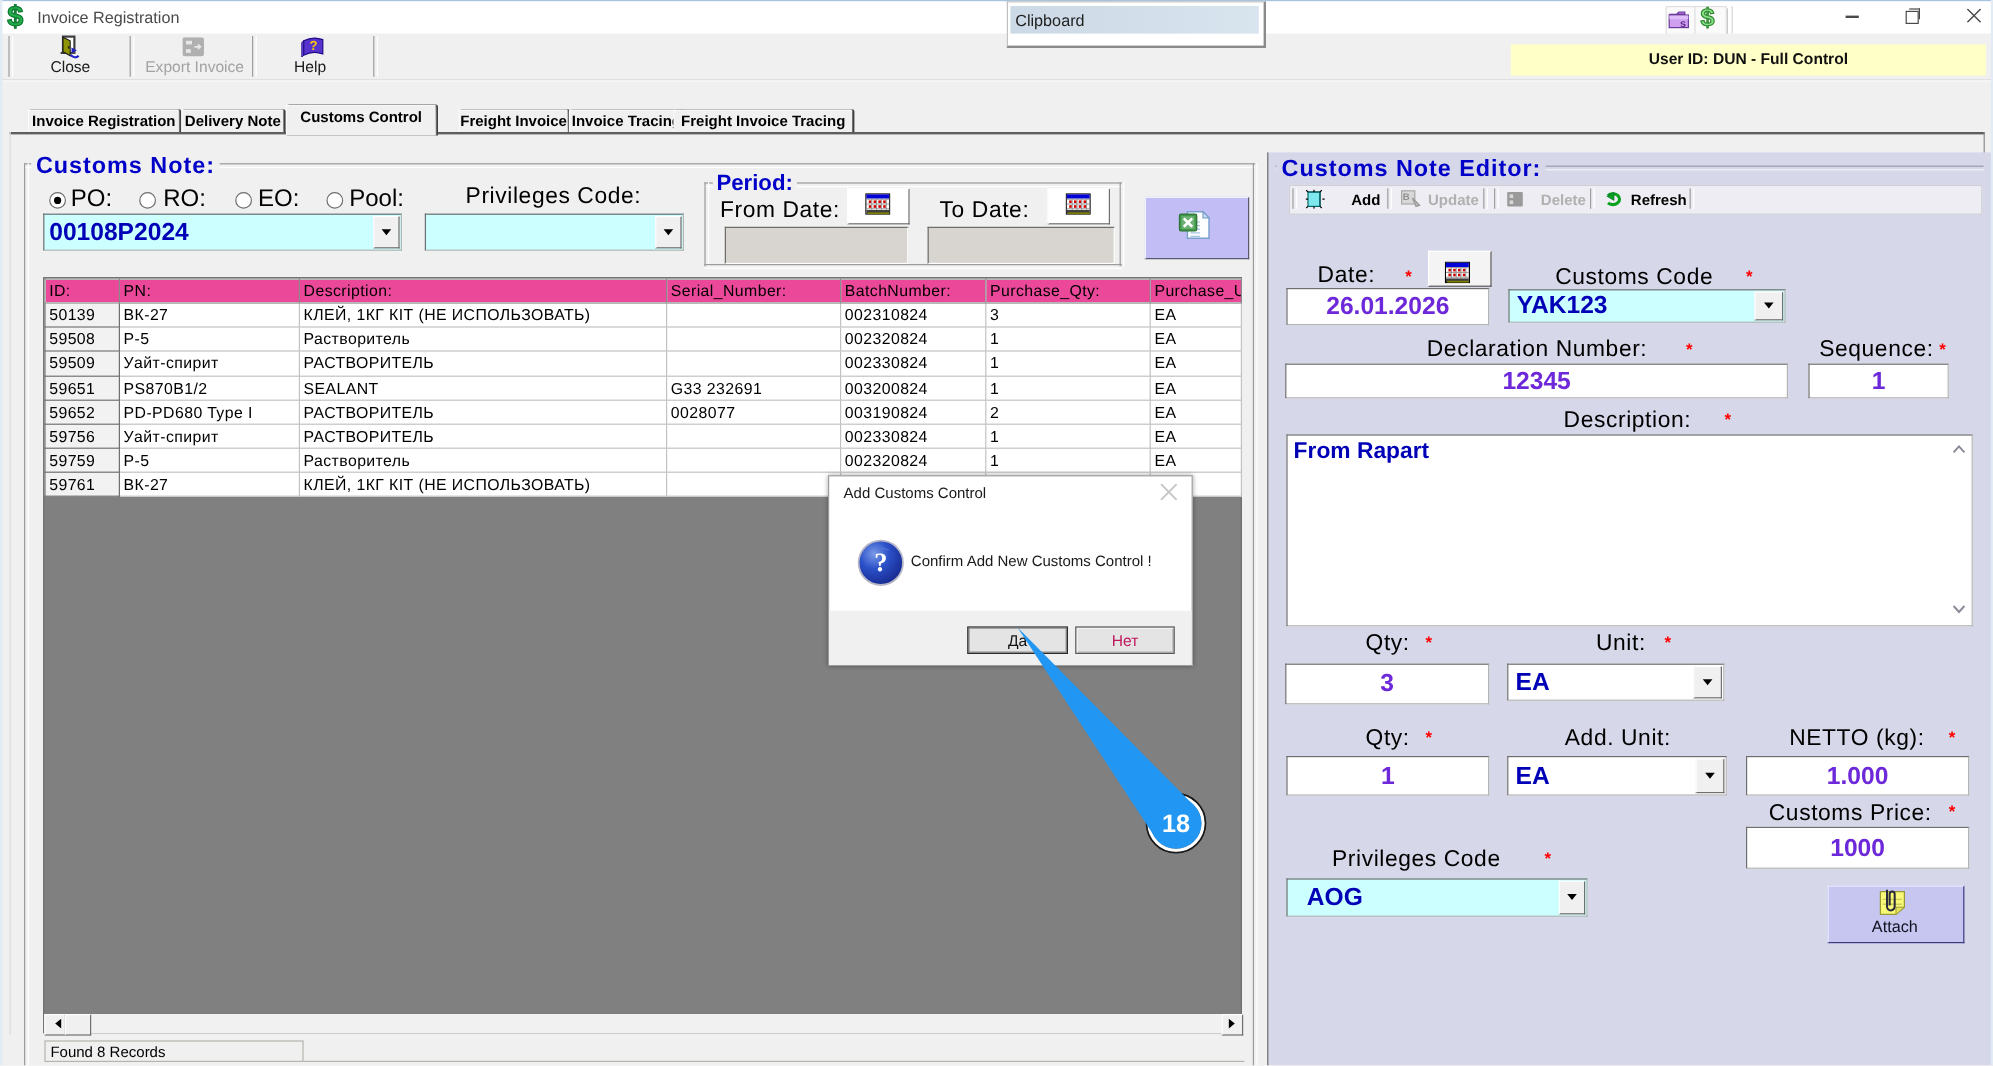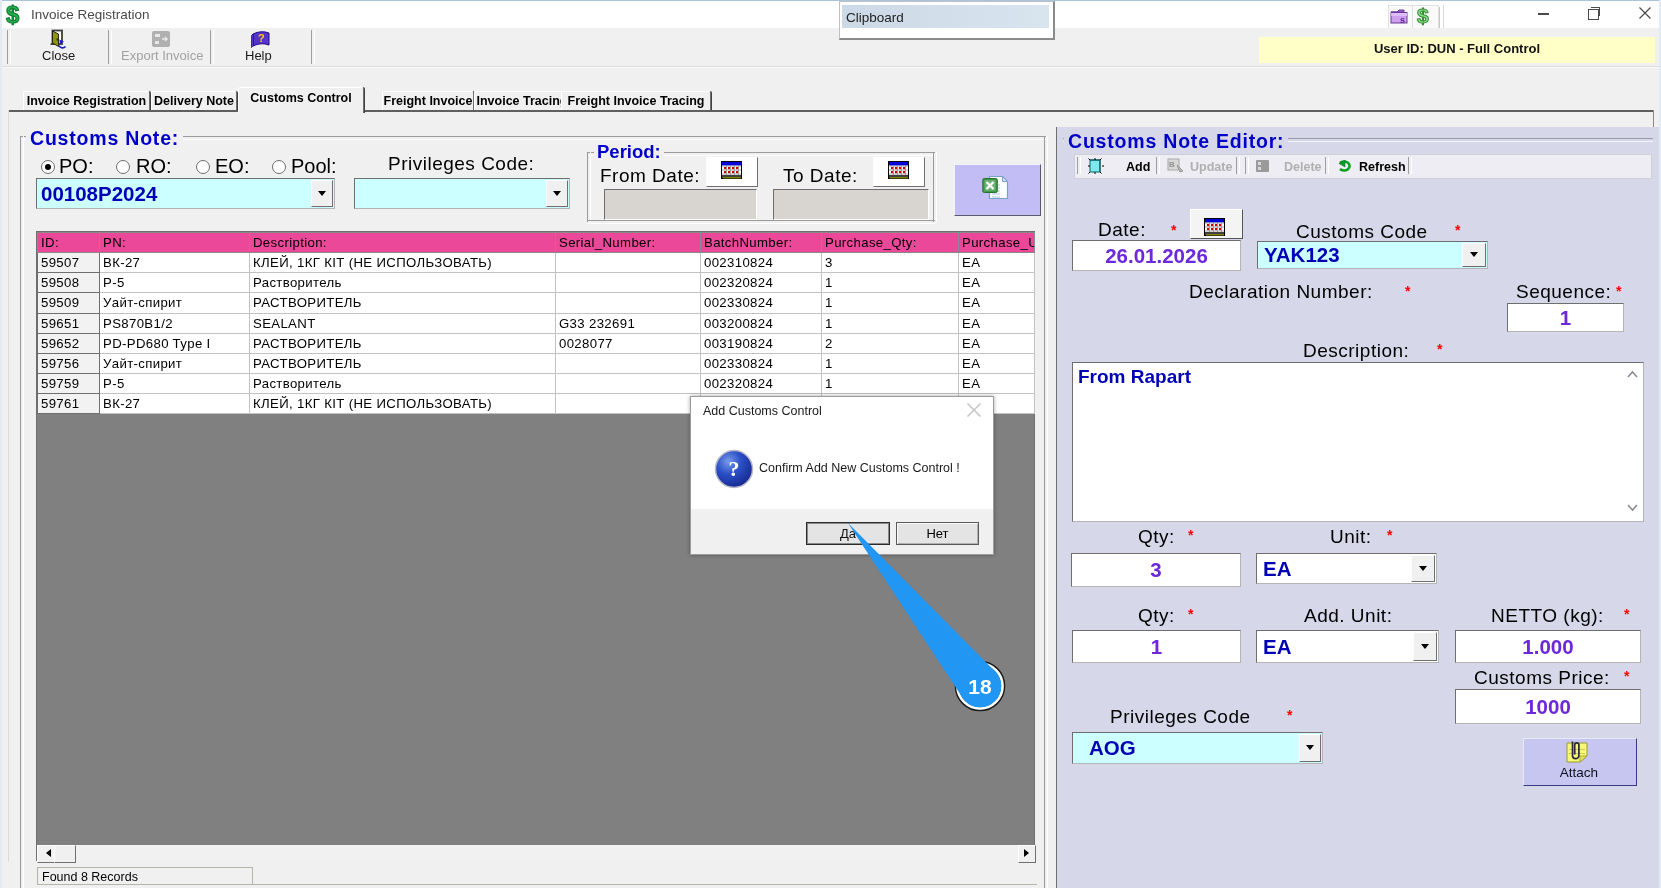--- a/index.html
+++ b/index.html
@@ -188,21 +188,21 @@
           <tr class="hdr">
             <td style="width:58px">ID:</td>
             <td style="width:146px">PN:</td>
             <td style="width:302px">Description:</td>
             <td style="width:141px">Serial_Number:</td>
             <td style="width:117px">BatchNumber:</td>
             <td style="width:133px">Purchase_Qty:</td>
             <td>Purchase_Unit</td>
           </tr>
 <tr>
-            <td>59507</td>
+            <td>50139</td>
             <td>ВК-27</td>
             <td>КЛЕЙ, 1КГ КІТ (НЕ ИСПОЛЬЗОВАТЬ)</td>
             <td></td>
             <td>002310824</td>
             <td>3</td>
             <td>EA</td>
           </tr>
 <tr>
             <td>59508</td>
             <td>Р-5</td>
@@ -342,20 +342,21 @@
     </svg>
 <div class="lbl b" style="left:1296px;top:221px">Customs Code</div>
 <div class="abs red" style="left:1455px;top:222px;font-size:14px">*</div>
 <div class="inp" style="left:1072px;top:240px;width:167px;height:29px;line-height:29px">26.01.2026</div>
 <div class="combo" style="left:1257px;top:241px;width:229px;height:26px;line-height:26px"><span style="padding-left:6px">YAK123</span><div class="dd" style="width:22px"></div></div>
 
 <div class="lbl b" style="left:1189px;top:281px">Declaration Number:</div>
 <div class="abs red" style="left:1405px;top:283px;font-size:14px">*</div>
 <div class="lbl b" style="left:1516px;top:281px">Sequence:</div>
 <div class="abs red" style="left:1616px;top:283px;font-size:14px">*</div>
+<div class="inp" style="left:1071px;top:303px;width:417px;height:27px;line-height:27px">12345</div>
 <div class="inp" style="left:1507px;top:303px;width:115px;height:27px;line-height:27px">1</div>
 
 <div class="lbl b" style="left:1303px;top:340px">Description:</div>
 <div class="abs red" style="left:1437px;top:341px;font-size:14px">*</div>
 <div class="abs" style="left:1072px;top:362px;width:570px;height:158px;background:#fff;border:1px solid #6e6e6e;border-bottom-color:#b4b4b4;border-right-color:#b4b4b4"></div>
 <div class="abs nav b" style="left:1078px;top:366px;font-size:19px">From Rapart</div>
 <svg class="abs" style="left:1626px;top:370px" width="13" height="9">
       <path d="M2 7 L6.5 2 L11 7" fill="none" stroke="#8a8a96" stroke-width="1.6"></path>
     </svg>
 <svg class="abs" style="left:1626px;top:503px" width="13" height="9">
@@ -410,21 +411,21 @@
             <stop offset="100%" stop-color="#16288e"></stop>
           </radialGradient>
         </defs>
 <circle cx="20" cy="20" r="18.5" fill="url(#qg)" stroke="#b8b8c8" stroke-width="1.5"></circle>
 <path d="M10 12 a13 9 0 0 1 20 -1 a14 11 0 0 0 -20 1z" fill="#ffffff" opacity="0.45"></path>
 <text x="20" y="27" font-size="22" font-weight="bold" fill="#fff" text-anchor="middle" font-family="Liberation Serif,serif">?</text>
 </svg>
 <div class="abs" style="left:68px;top:64px;font-size:12.5px;color:#1a1a1a">Confirm Add New Customs Control !</div>
 <div class="abs" style="left:0;top:112px;width:302px;height:45px;background:#f0f0f0"></div>
 <div class="abs" style="left:115px;top:125px;width:82px;height:21px;background:#e4e4e4;border:1px solid #2b2b2b;box-shadow:inset 0 0 0 1px #8a8a8a;font-size:13px;text-align:center;line-height:21px;color:#111">Да</div>
-<div class="abs" style="left:205px;top:125px;width:81px;height:21px;background:#e4e4e4;border:1px solid #5a5a5a;box-shadow:inset 1px 1px 0 #f8f8f8,inset -1px -1px 0 #b0b0b0;font-size:13px;text-align:center;line-height:21px;color:#000000">Нет</div>
+<div class="abs" style="left:205px;top:125px;width:81px;height:21px;background:#e4e4e4;border:1px solid #5a5a5a;box-shadow:inset 1px 1px 0 #f8f8f8,inset -1px -1px 0 #b0b0b0;font-size:13px;text-align:center;line-height:21px;color:#be185d">Нет</div>
 </div>
 
 <svg class="abs" style="left:820px;top:500px;z-index:20" width="220" height="240" viewBox="820 500 220 240">
 <circle cx="980" cy="686" r="24.5" fill="none" stroke="#1a1a1a" stroke-width="1.6"></circle>
 <circle cx="980" cy="686" r="22.5" fill="none" stroke="#ffffff" stroke-width="2.6"></circle>
 <polygon points="848,523 994.9,671.2 962.4,697.5" fill="#2196f3"></polygon>
 <circle cx="980" cy="686" r="21.3" fill="#2196f3"></circle>
 <text x="980" y="693.5" font-size="21" font-weight="bold" fill="#fff" text-anchor="middle">18</text>
 </svg>
 

